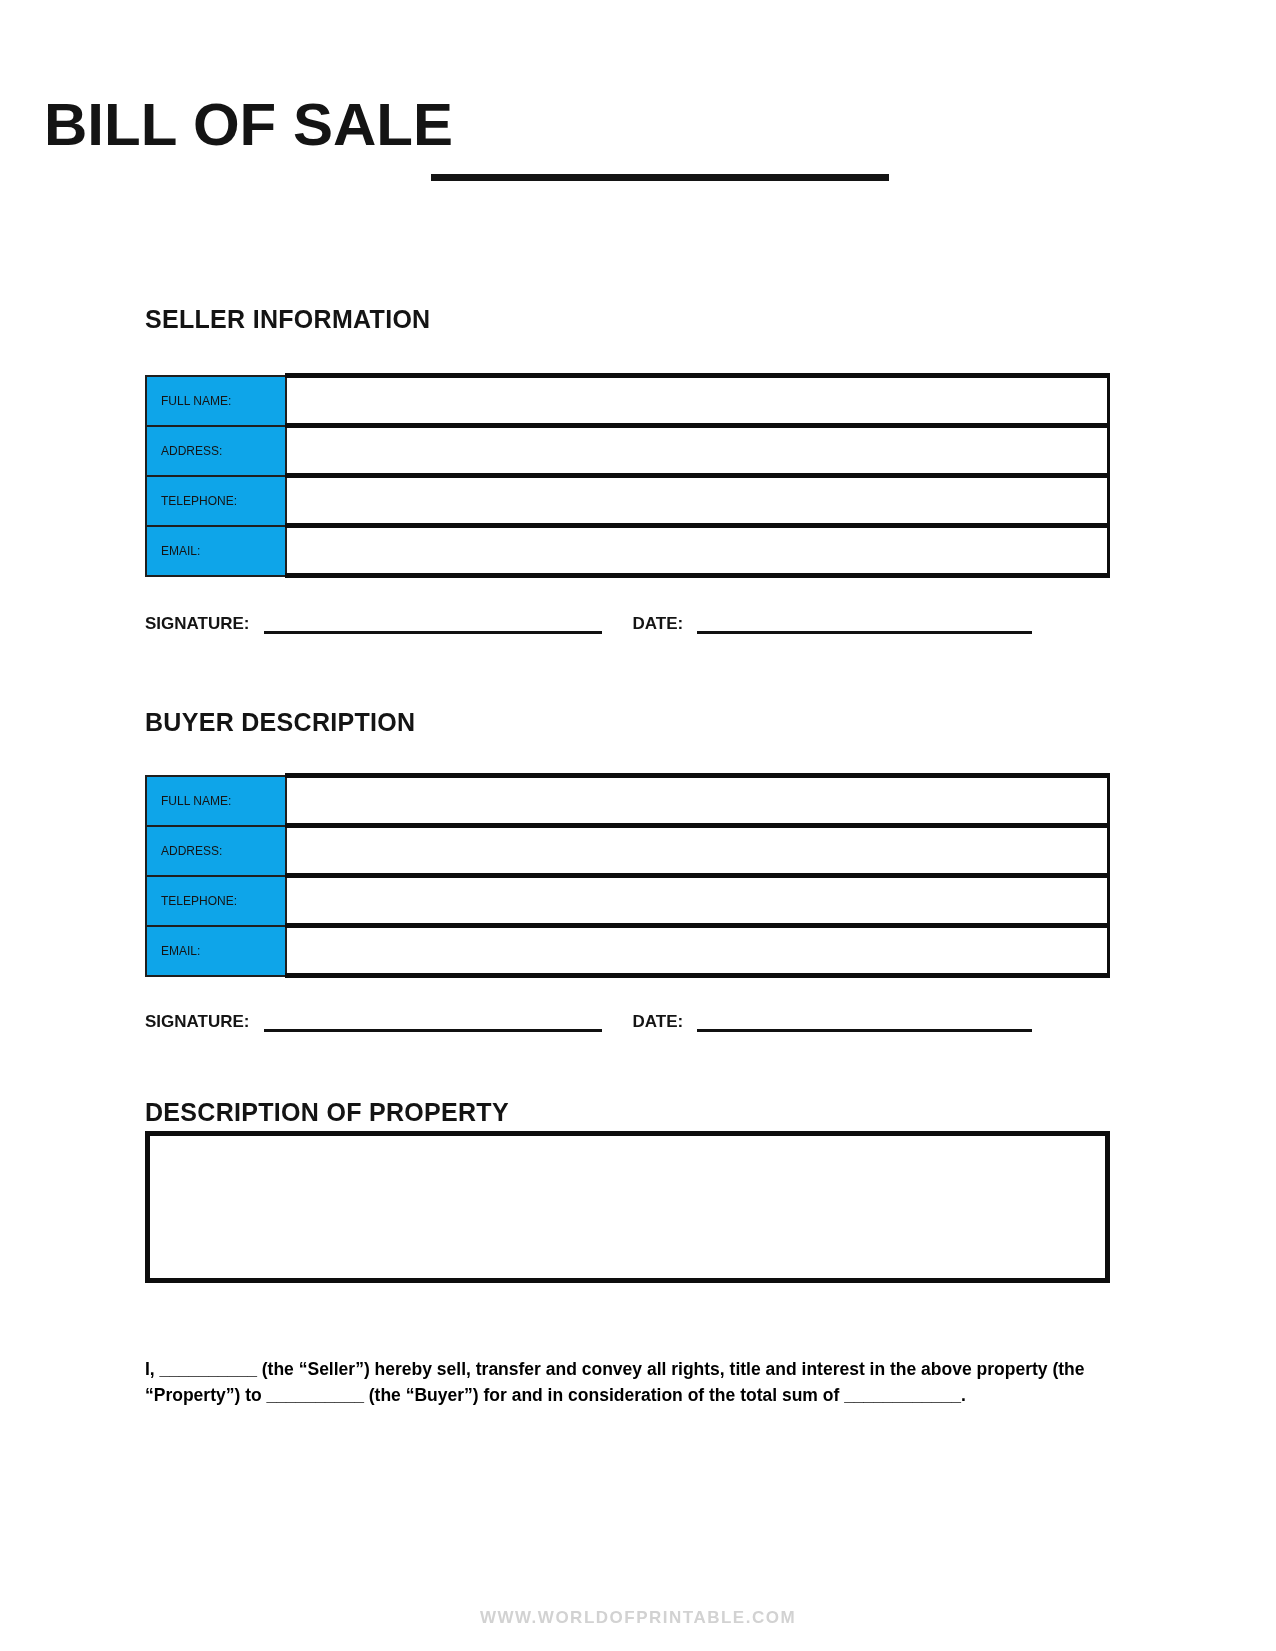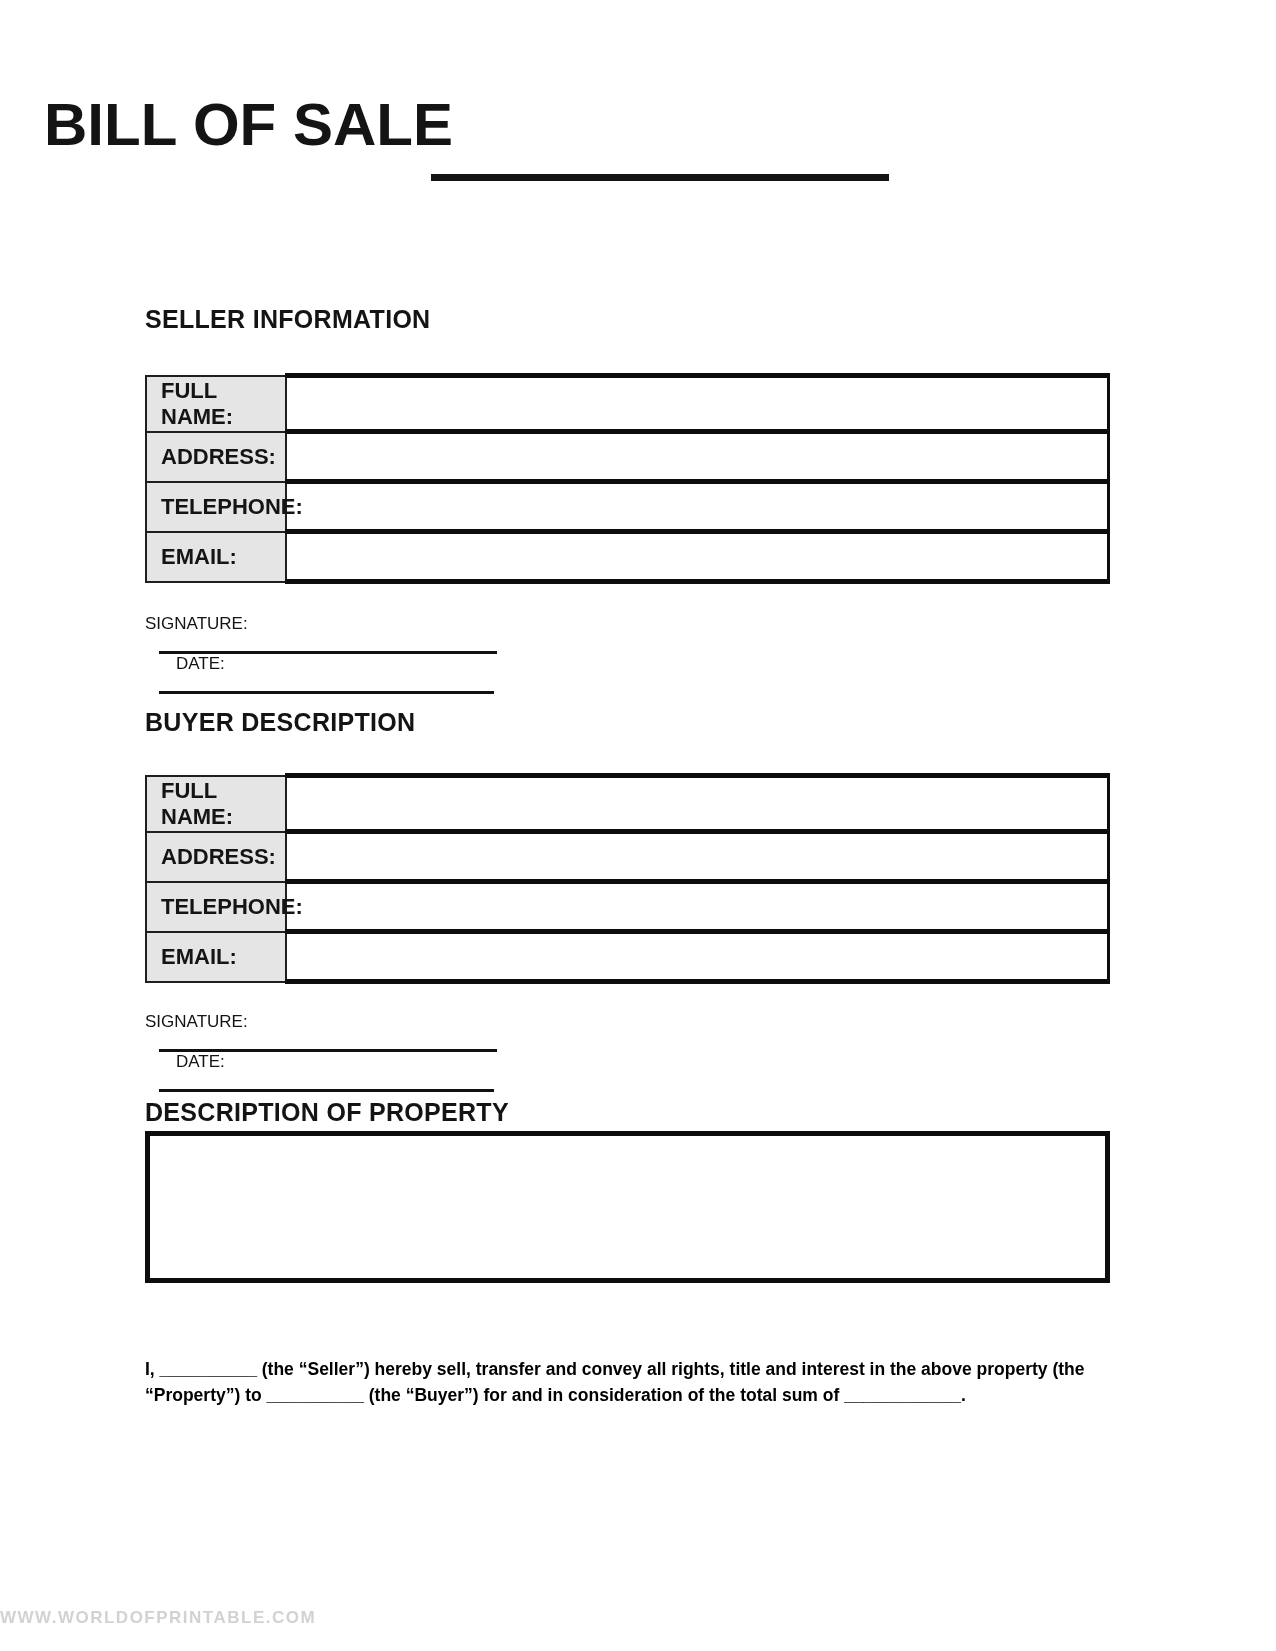--- a/index.html
+++ b/index.html
@@ -24,34 +24,34 @@
   
   .sec-heading {
     font-size:25px; font-weight:800; letter-spacing:0.3px; color:#141414; margin:0;
   }
 
   
   table.itable { border-collapse:collapse; width:100%; table-layout:fixed; }
   table.itable td { height:50px; box-sizing:border-box; }
   td.flabel {
     width:140px;
-    background:#e5e5e5;
+    background:#0ea5e9;
     border:2px solid #1f1f1f;
-    font-weight:700; font-size:22px; color:#141414;
+    font-weight:400; font-size:12px; color:#141414;
     padding-left:14px;
   }
   td.fvalue {
     background:#ffffff;
     border:5px solid #0d0d0d;
     border-left:2px solid #1f1f1f;
     border-right:3px solid #0d0d0d;
   }
 
   
-  .sigrow { display:flex; align-items:flex-start; font-size:17px; font-weight:400; color:#141414;flex-direction:column; }
+  .sigrow { display:flex; align-items:flex-start; font-size:17px; font-weight:700; color:#141414; }
   .sigline { border-bottom:3px solid #111111; height:1em; margin-left:14px; }
   .sig-w { width:338px; }
   .date-w { width:335px; }
   .date-label { margin-left:31px; }
 
   
   .desc-box {
     box-sizing:border-box;
     width:965px; height:152px;
     border:5px solid #0d0d0d;
@@ -59,21 +59,21 @@
   }
 
   
   .legal {
     font-size:17.5px; line-height:1.5; font-weight:700; color:#000000;
     margin:0; width:965px;
   }
 
   
   .footer {
-    position:absolute; left:0; right:0; text-align:left;
+    position:absolute; left:0; right:0; text-align:center;
     font-size:17px; font-weight:700; letter-spacing:1.5px;
     color:#d2d2d2;
   }
 </style>
 </head>
 <body>
 
 <div class="page">
 
   <div class="title-block">

